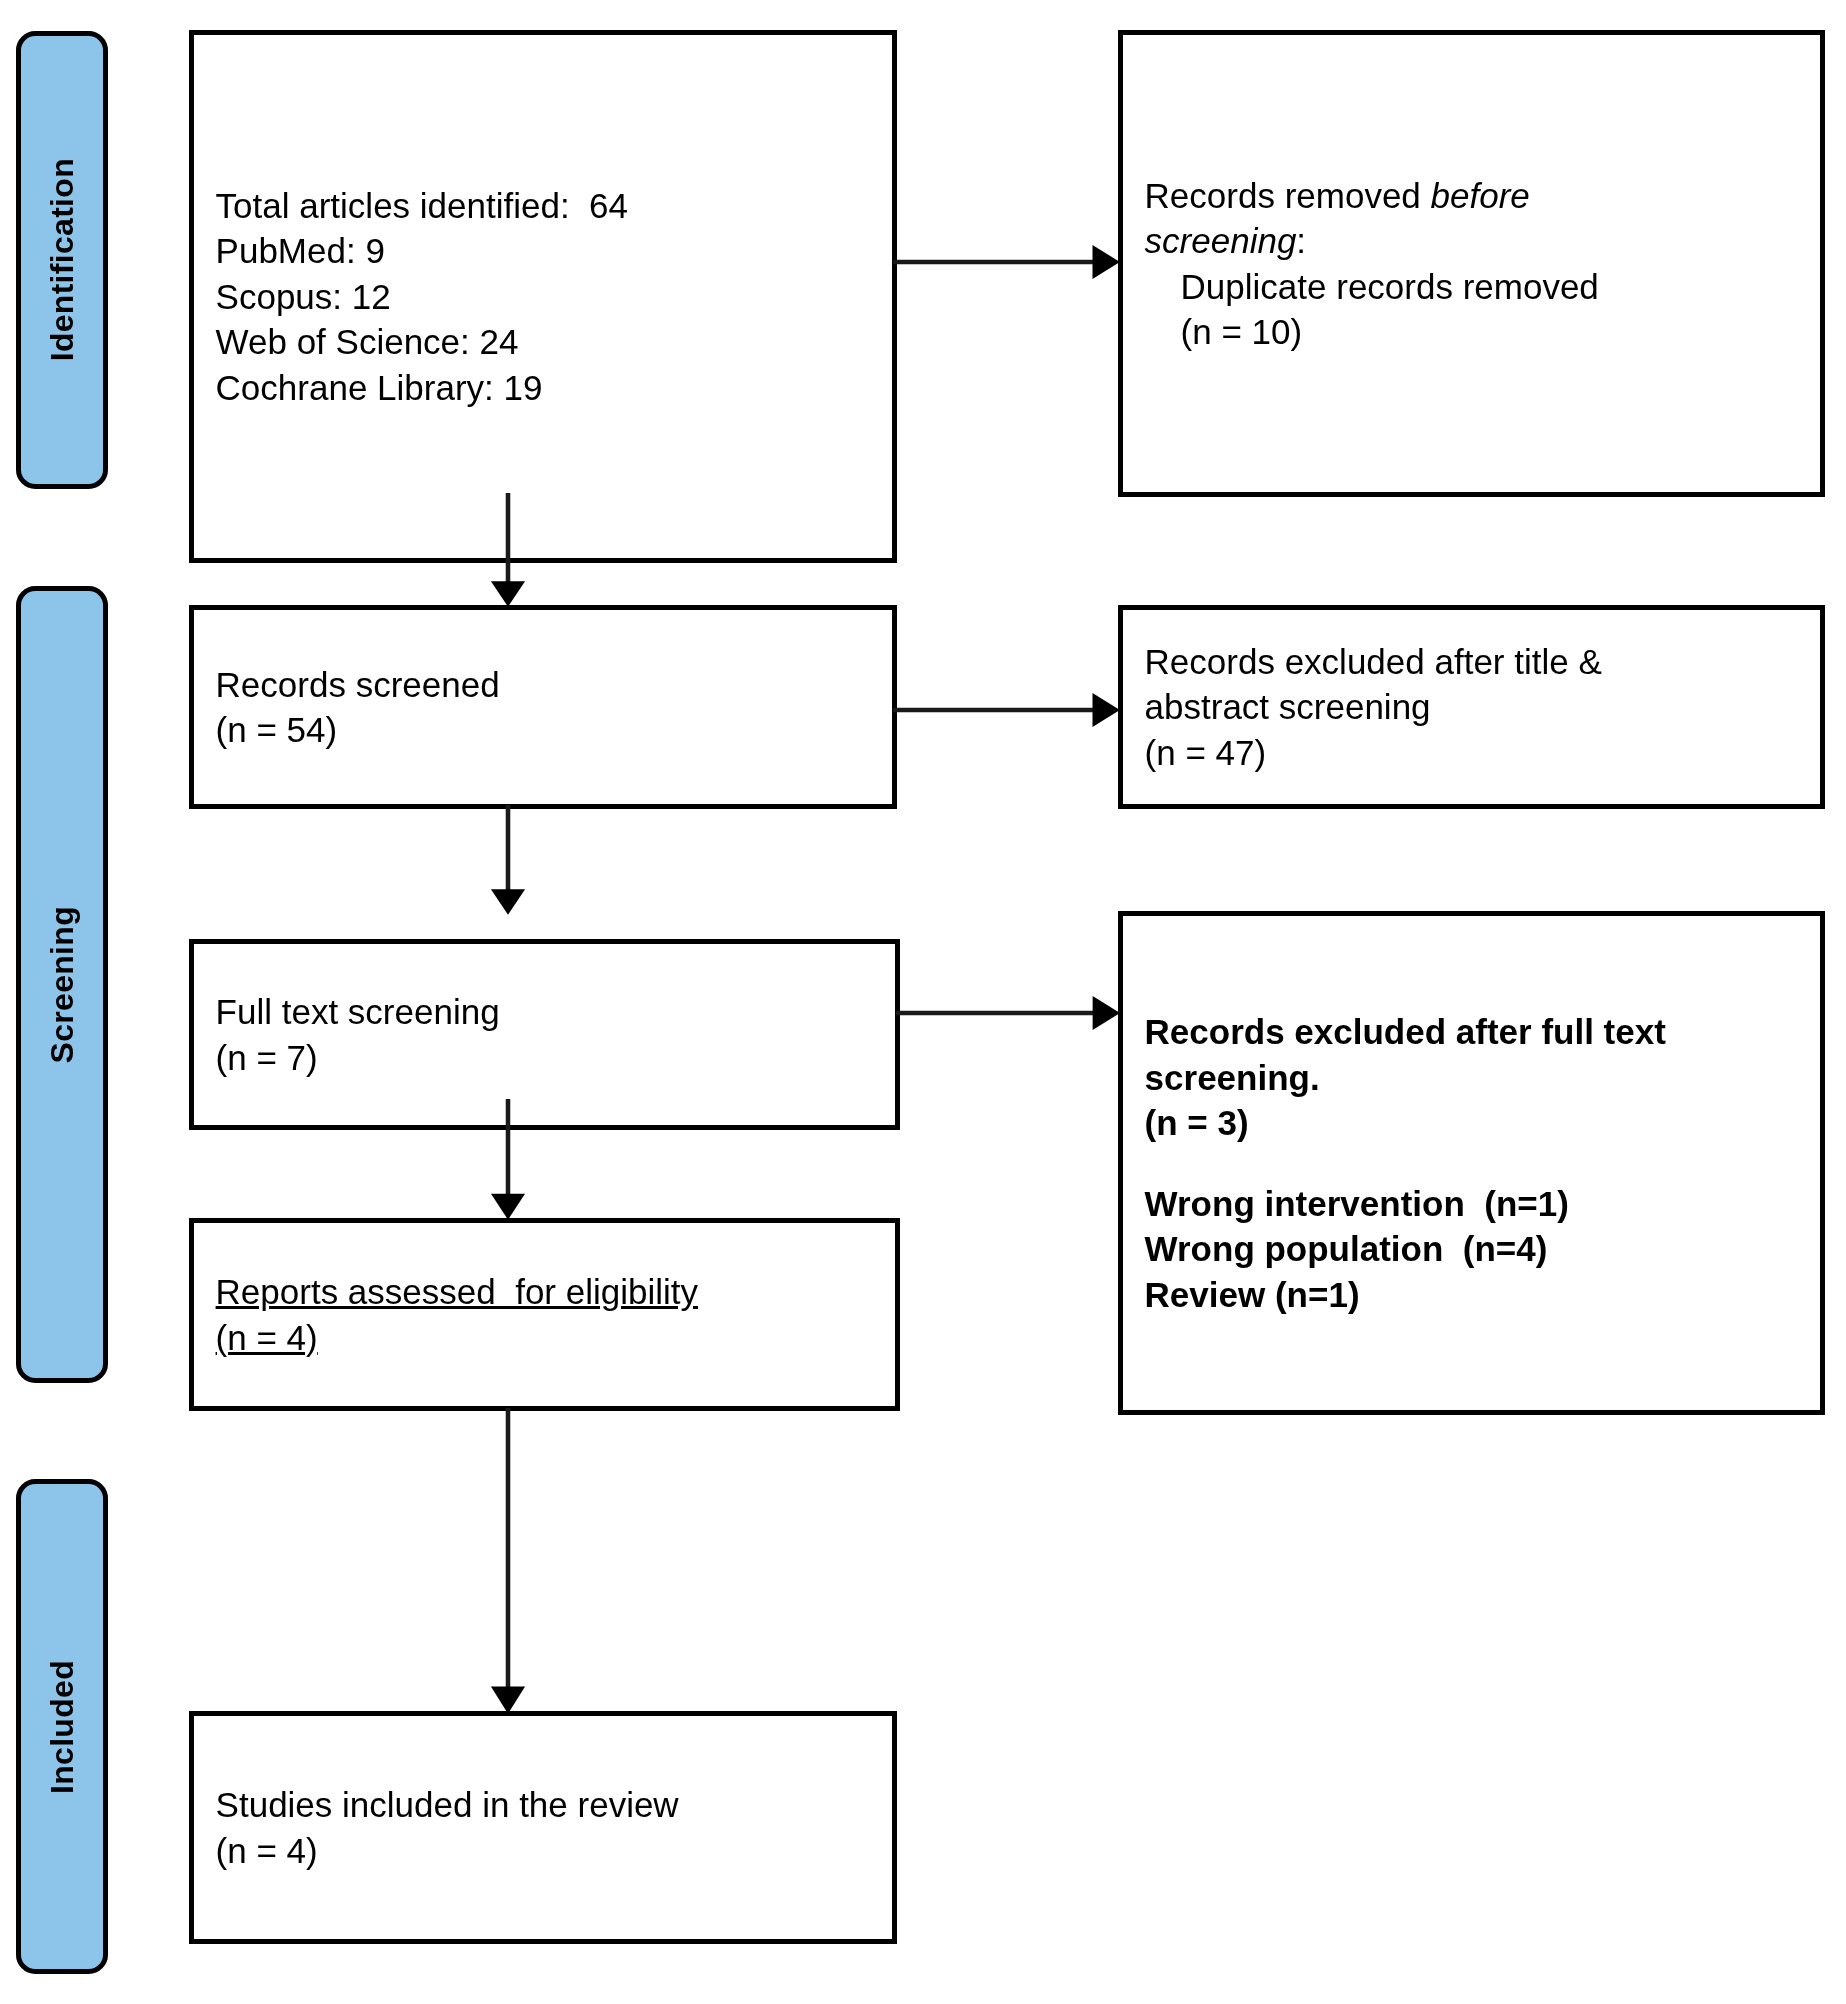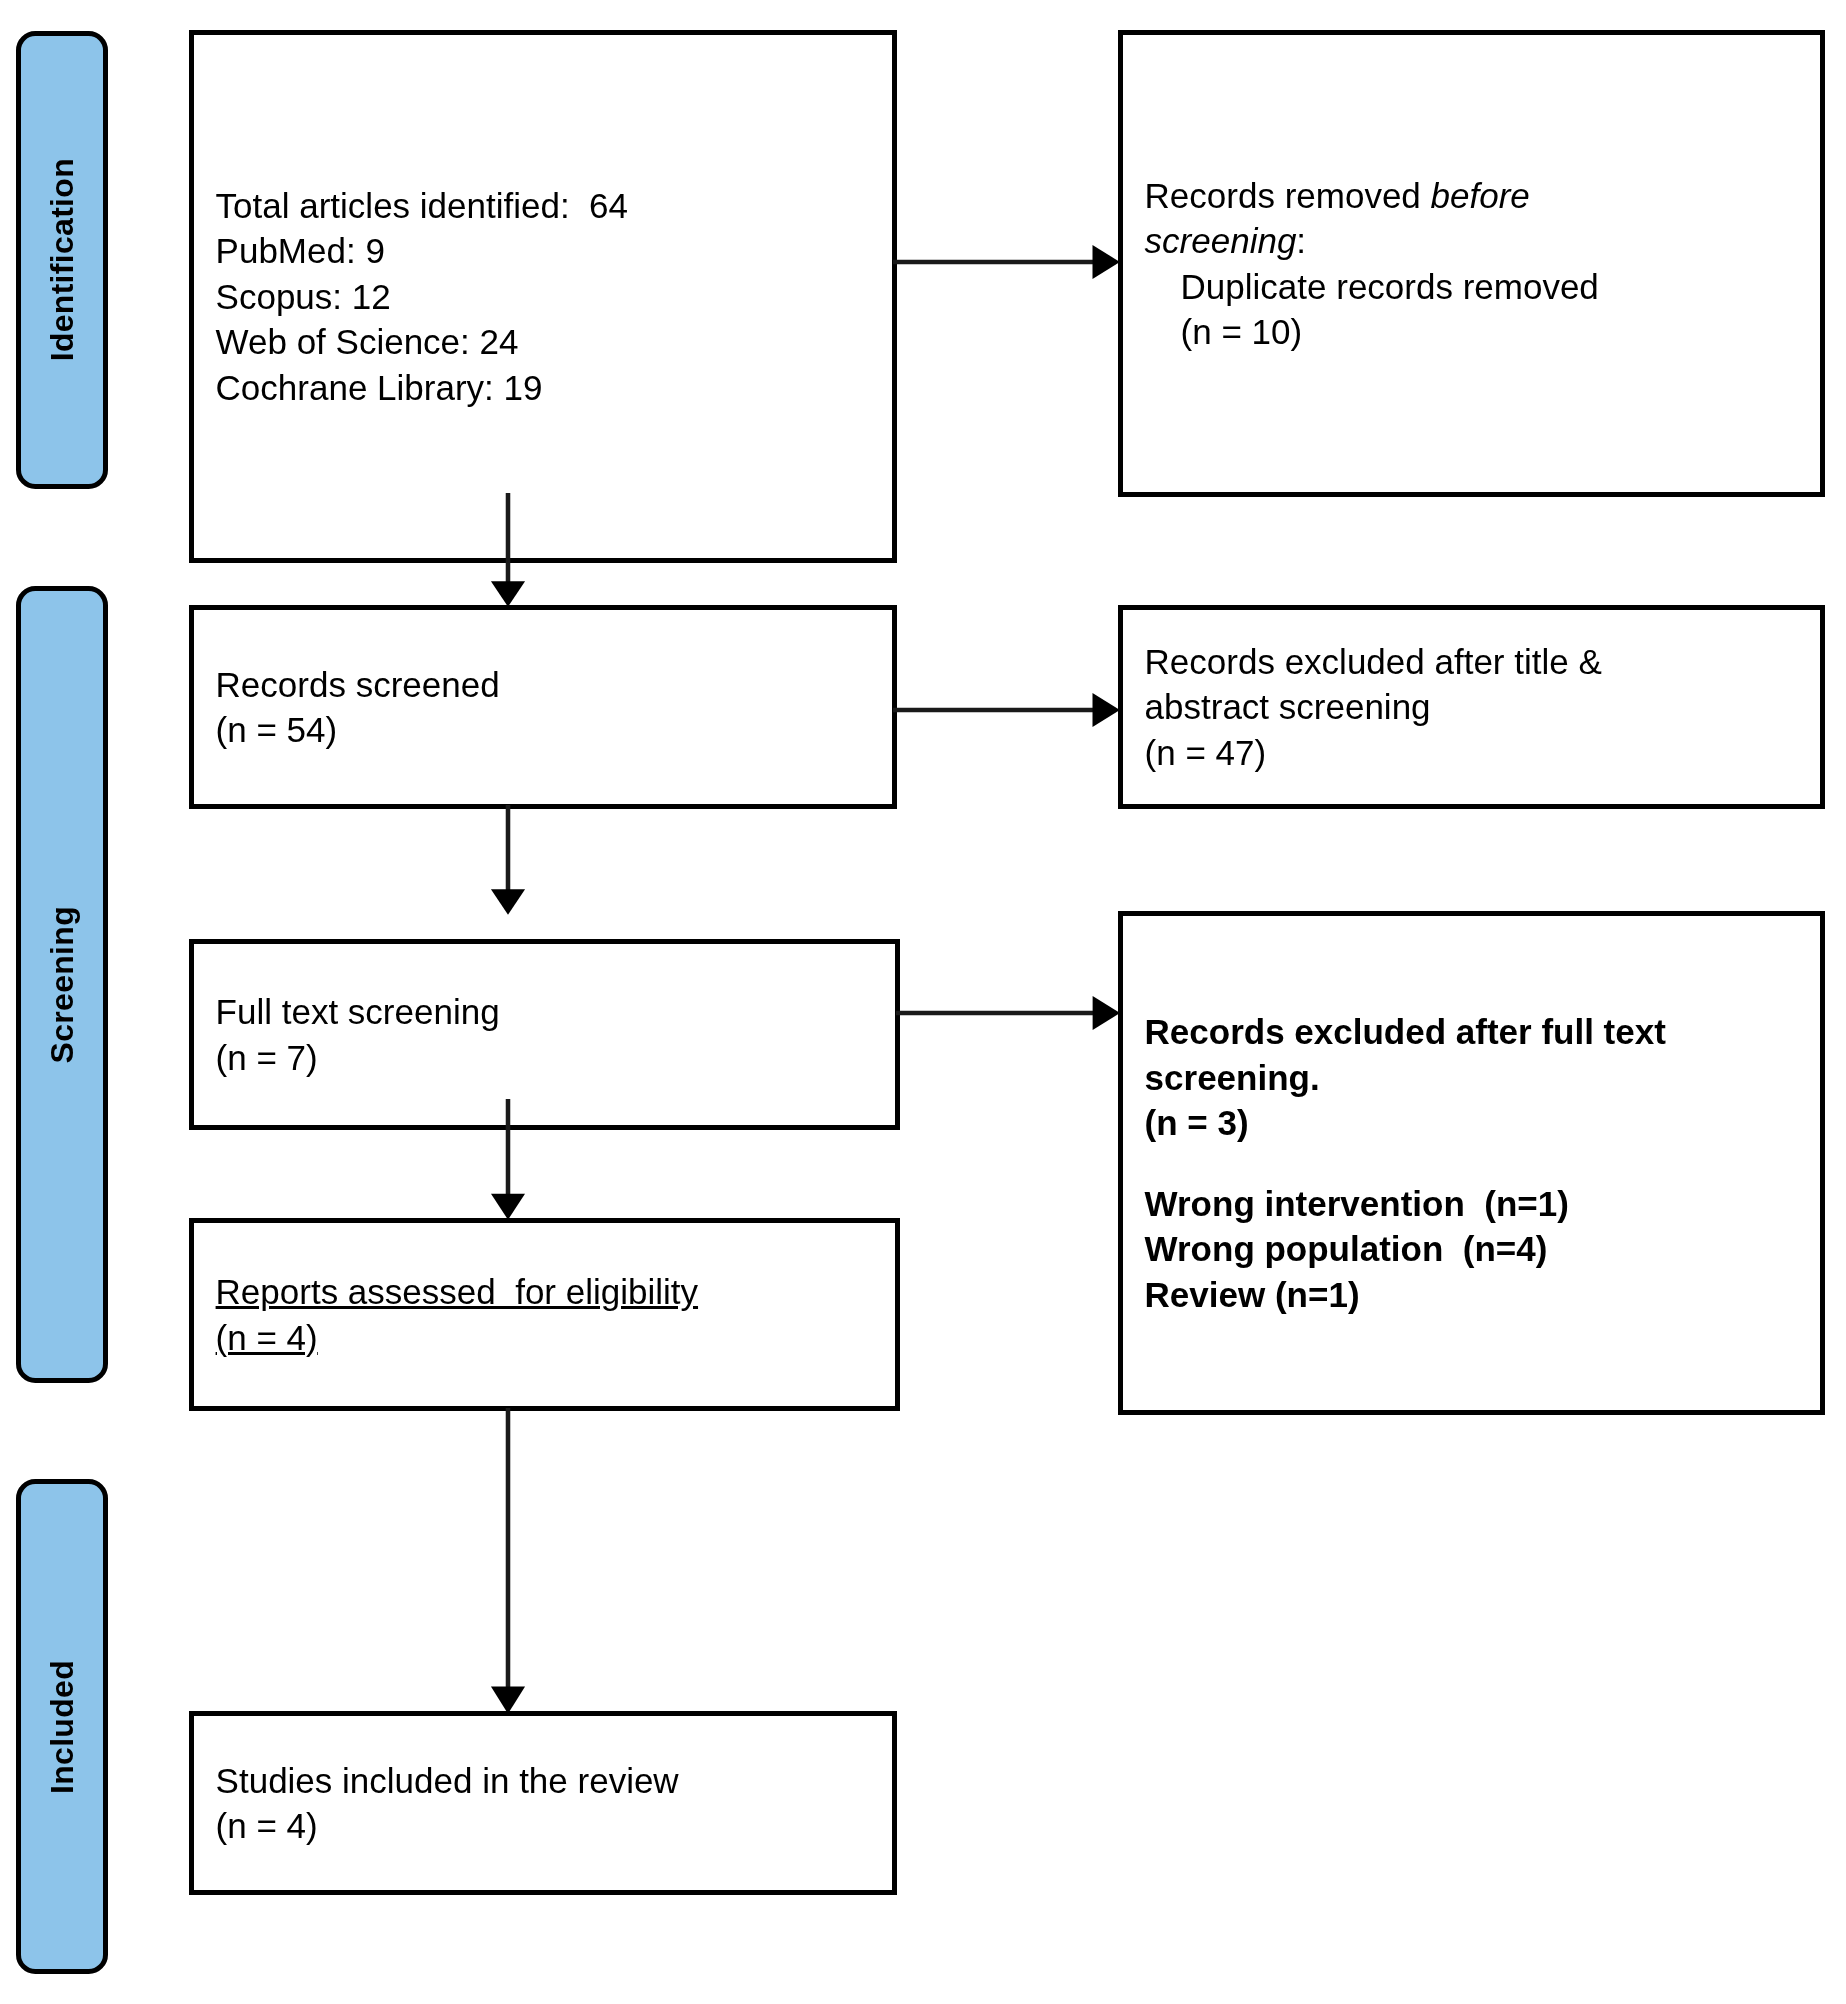--- a/index.html
+++ b/index.html
@@ -144,21 +144,21 @@
     </div>
   </div>
 
   <div class="box" style="left:189px; top:1218px; width:711px; height:193px;text-decoration:underline;">
     <div class="box-body">
       <div class="box-line">Reports assessed  for eligibility</div>
       <div class="box-line">(n = 4)</div>
     </div>
   </div>
 
-  <div class="box" style="left:189px; top:1711px; width:708px; height:184px;">
+  <div class="box" style="left:189px; top:1711px; width:708px; height:233px;">
     <div class="box-body">
       <div class="box-line">Studies included in the review</div>
       <div class="box-line">(n = 4)</div>
     </div>
   </div>
 
   <div class="conn" style="left:893px; top:242px; width:228px; height:40px;">
     <svg width="228" height="40" viewBox="0 0 400 70">
       <line x1="0" y1="35" x2="355" y2="35" stroke="#1a1a1a" stroke-width="8"></line>
       <polygon points="350,5 398,35 350,65" fill="#000000"></polygon>

